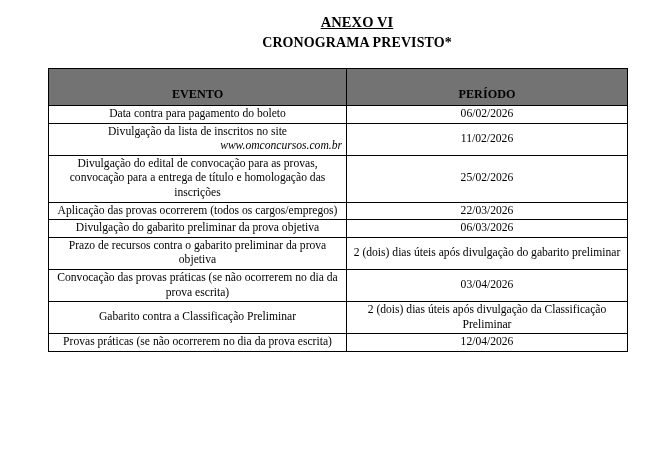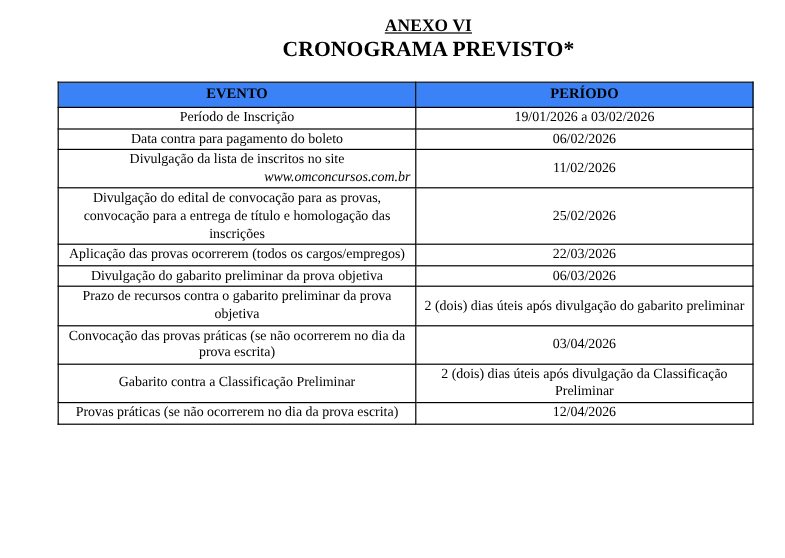--- a/index.html
+++ b/index.html
@@ -39,21 +39,21 @@
     line-height: 19px;
     display: inline-block;
     text-decoration: underline;
     text-underline-offset: 1px;
   }
   .doc-subtitle-line {
     line-height: 19px;
   }
   .doc-subtitle {
     font-weight: bold;
-    font-size: 18px;
+    font-size: 14px;
     letter-spacing: 0.1px;
   }
 
   
   .schedule-table {
     position: absolute;
     left: 48px;
     top: 68px;
     width: 579px;
     border-collapse: collapse;
@@ -62,25 +62,25 @@
   }
   .schedule-table th,
   .schedule-table td {
     border: 1px solid #000000;
     padding: 1px 4px;
     text-align: center;
     vertical-align: middle;
     line-height: 14.6px;
   }
   .schedule-table thead th {
-    background: #3b82f6;
+    background: #737373;
     font-weight: bold;
     font-size: 12.2px;
     height: 19px;
-    padding-top: 0;
+    padding-top: 16px;
     padding-bottom: 1px;
     text-align: center;
   }
   .col-evento  { width: 298px; }
   .col-periodo { width: 281px; }
 
   .cell-event  { }
   .cell-period { }
 
   .site-url {
@@ -109,24 +109,20 @@
       <col class="col-periodo">
     </colgroup>
     <thead>
       <tr>
         <th>EVENTO</th>
         <th>PERÍODO</th>
       </tr>
     </thead>
     <tbody id="table-body">
         <tr>
-          <td class="cell-event"><span>Período de Inscrição</span></td>
-          <td class="cell-period"><span>19/01/2026 a 03/02/2026</span></td>
-        </tr>
-        <tr>
           <td class="cell-event"><span>Data contra para pagamento do boleto</span></td>
           <td class="cell-period"><span>06/02/2026</span></td>
         </tr>
         <tr>
           <td class="cell-event"><span>Divulgação da lista de inscritos no site</span><span class="site-url">www.omconcursos.com.br</span></td>
           <td class="cell-period"><span>11/02/2026</span></td>
         </tr>
         <tr>
           <td class="cell-event"><span>Divulgação do edital de convocação para as provas, convocação para a entrega de título e homologação das inscrições</span></td>
           <td class="cell-period"><span>25/02/2026</span></td>

